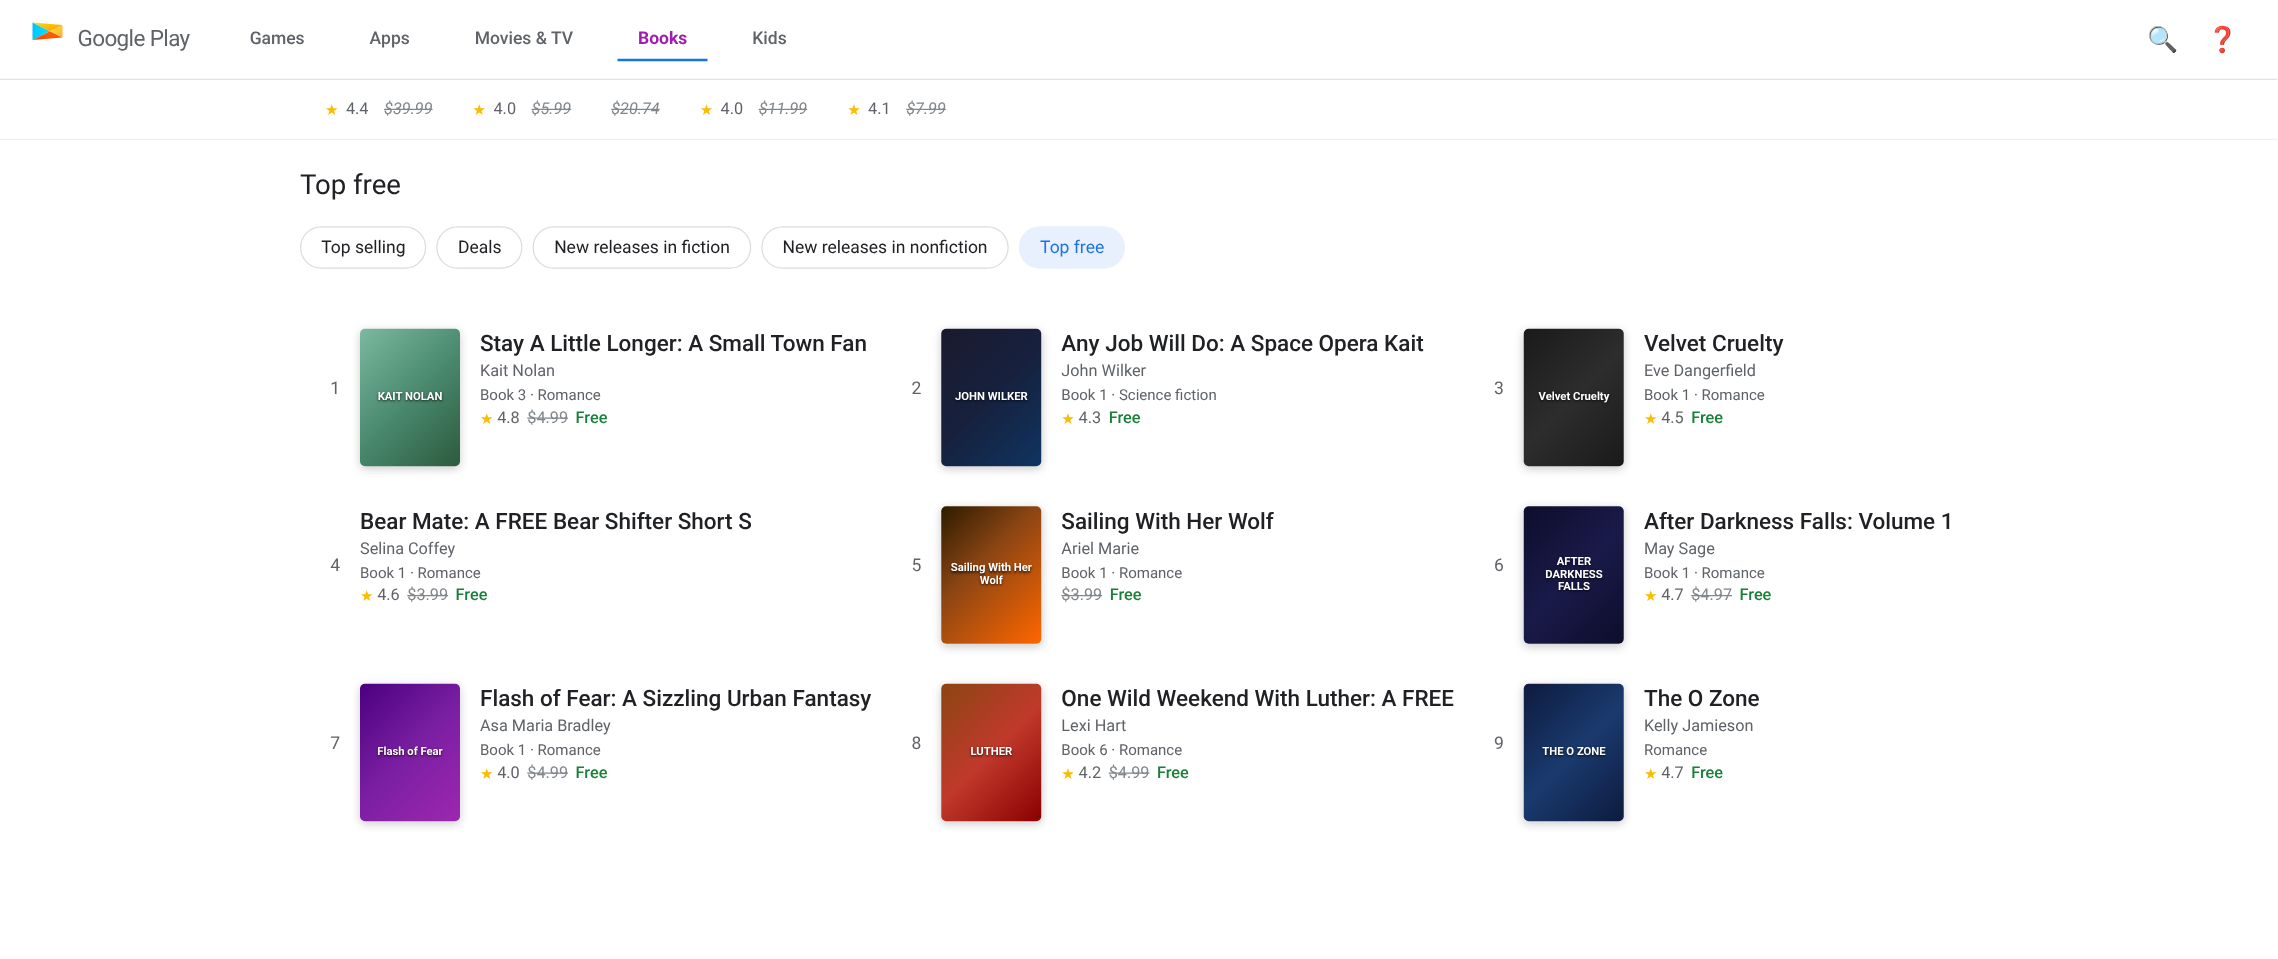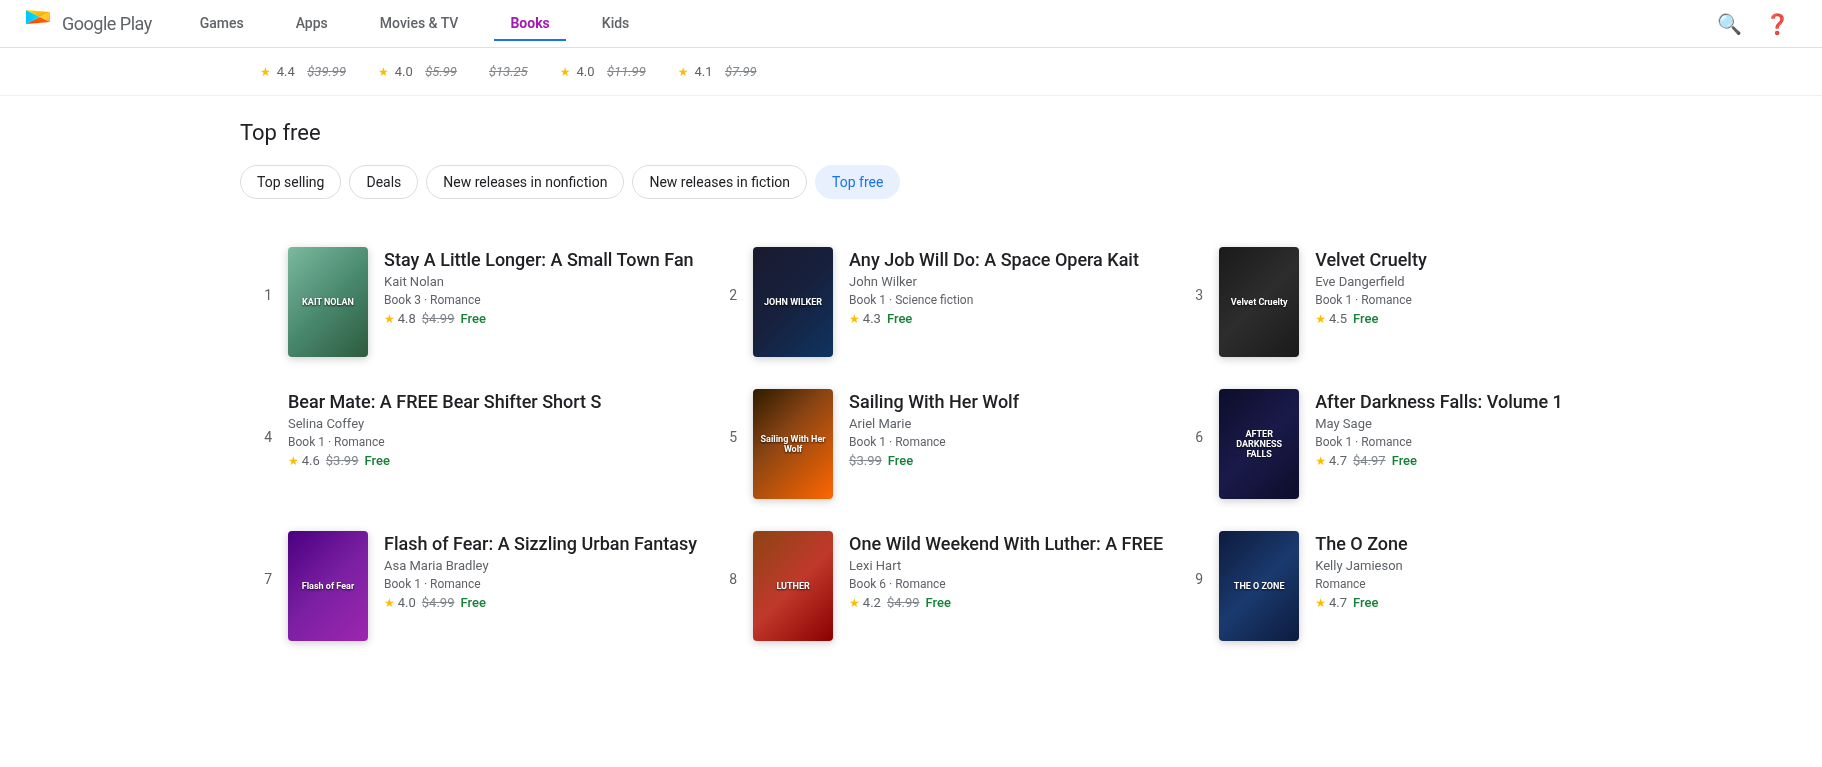--- a/index.html
+++ b/index.html
@@ -3,21 +3,21 @@
   <meta charset="utf-8">
   <style>
     * { box-sizing: border-box; margin: 0; padding: 0; }
     body { font-family: 'Roboto', Arial, sans-serif; background: #fff; color: #202124; font-size: 14px; }
 
     
     .header {
       display: flex;
       align-items: center;
       padding: 0 24px;
-      height: 48px;
+      height: 64px;
       border-bottom: 1px solid #e0e0e0;
       background: #fff;
       position: sticky;
       top: 0;
       z-index: 100;
     }
     .logo {
       display: flex;
       align-items: center;
       gap: 6px;
@@ -274,39 +274,39 @@
 </header>
 
 <div class="scroll-hint">
   <span class="scroll-hint-item">
     <span class="rating-star">★</span> 4.4 &nbsp; <span class="price-old">$39.99</span>
   </span>
   <span class="scroll-hint-item">
     <span class="rating-star">★</span> 4.0 &nbsp; <span class="price-old">$5.99</span>
   </span>
   <span class="scroll-hint-item">
-    <span class="price-old">$13.25</span>
+    <span class="price-old">$20.74</span>
   </span>
   <span class="scroll-hint-item">
     <span class="rating-star">★</span> 4.0 &nbsp; <span class="price-old">$11.99</span>
   </span>
   <span class="scroll-hint-item">
     <span class="rating-star">★</span> 4.1 &nbsp; <span class="price-old">$7.99</span>
   </span>
 </div>
 
 <main class="main">
 
   <h1 class="section-title">Top free</h1>
 
   <div class="filter-tabs">
     <button class="filter-tab">Top selling</button>
     <button class="filter-tab">Deals</button>
+    <button class="filter-tab">New releases in fiction</button>
     <button class="filter-tab">New releases in nonfiction</button>
-    <button class="filter-tab">New releases in fiction</button>
     <button class="filter-tab active">Top free</button>
   </div>
 
   <div class="books-grid" id="books-grid">
   <div class="book-entry">
     <div class="book-number">1</div>
     <div class="book-cover cover-1">
       <span style="padding:4px;font-size:9px;text-shadow:0 1px 2px rgba(0,0,0,0.8)">KAIT NOLAN</span>
     </div>
     <div class="book-info">

